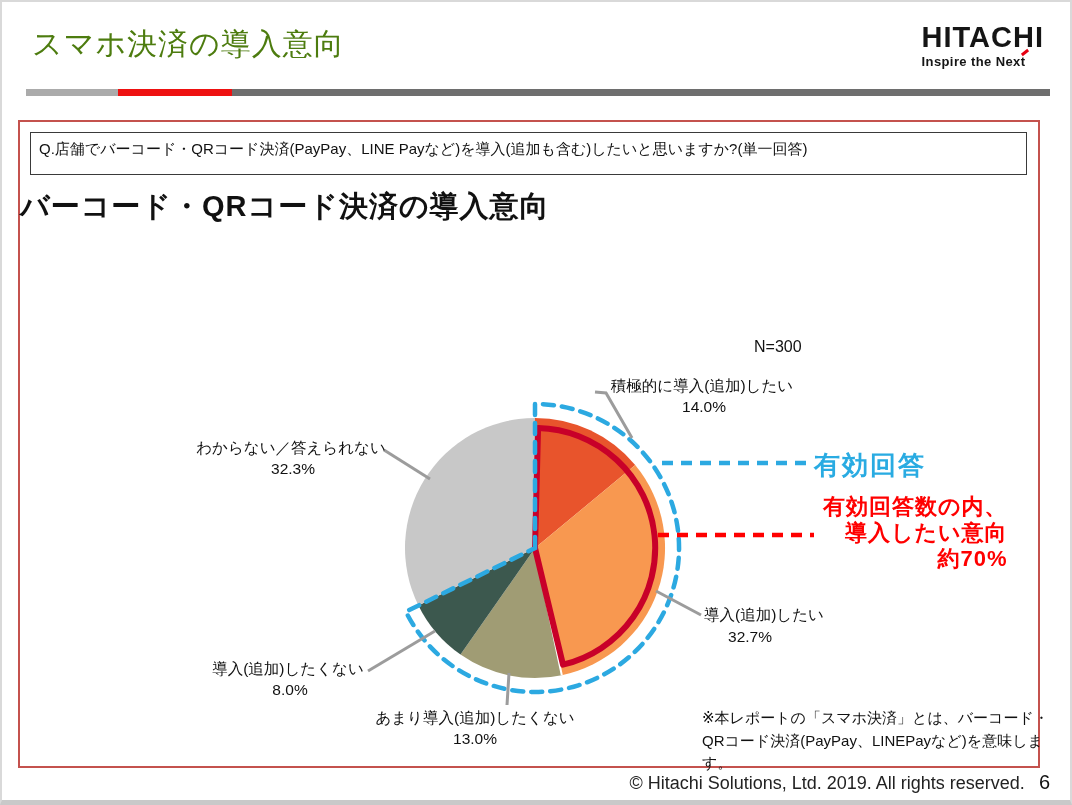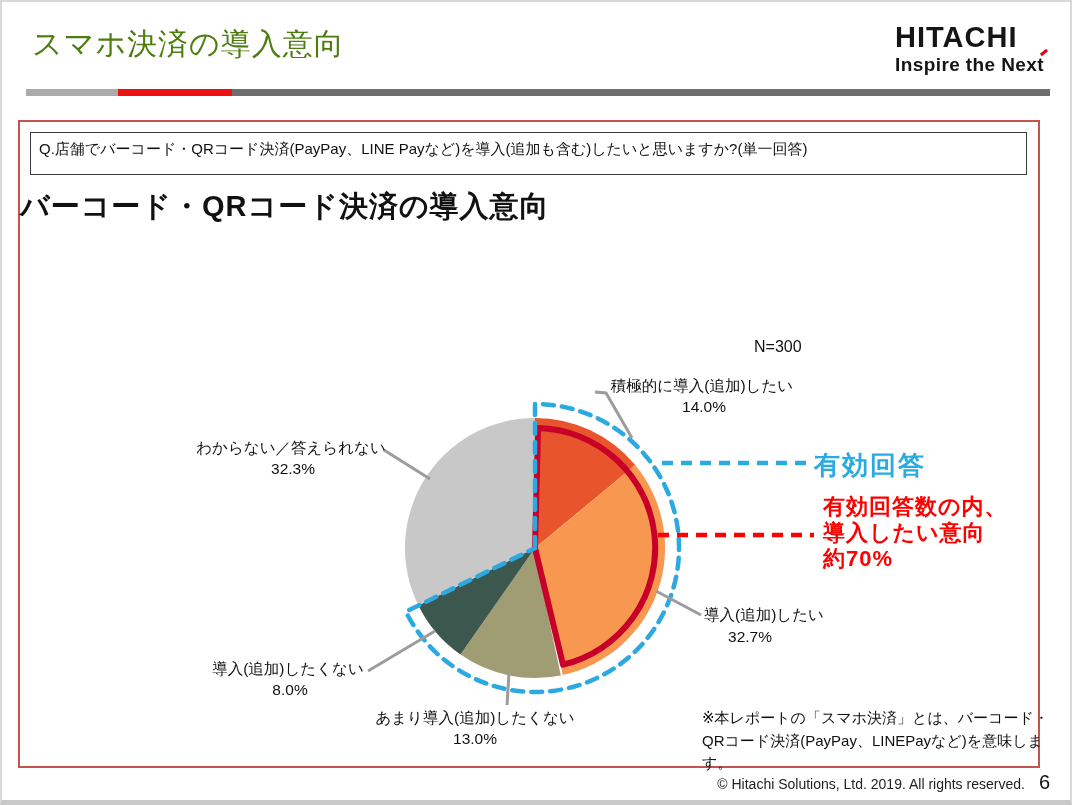--- a/index.html
+++ b/index.html
@@ -3,44 +3,44 @@
 <meta charset="utf-8">
 <style>
   html,body{margin:0;padding:0;background:#eceff1;font-family:"Liberation Sans","DejaVu Sans",sans-serif;}
   .slide{position:relative;width:1072px;height:805px;background:#ffffff;box-sizing:border-box;
          border:2px solid #d9d9d9;border-bottom:5px solid #c9c9c9;overflow:hidden;}
   
   .header{position:absolute;left:0;top:0;width:100%;height:96px;}
   .slide-title{position:absolute;left:30px;top:22px;font-size:30px;font-weight:normal;color:#4d7c0f;letter-spacing:1px;}
   .logo{position:absolute;right:26px;top:20px;text-align:left;color:#151515;line-height:1.1;}
   .logo-brand{font-size:29px;font-weight:bold;letter-spacing:1px;}
-  .logo-tagline{font-size:19px;font-weight:bold;letter-spacing:0.4px;margin-top:1px;}
+  .logo-tagline{font-size:13px;font-weight:bold;letter-spacing:0.4px;margin-top:1px;}
   .accent-wrap{position:relative;display:inline-block;}
   .accent{position:absolute;top:-4px;right:-4px;width:8px;height:3px;background:#e60012;transform:rotate(-38deg);}
   .divider{position:absolute;left:24px;top:87px;height:7px;width:1024px;font-size:0;}
   .divider span{display:inline-block;height:7px;vertical-align:top;}
   .div-light{width:92px;background:#ababab;}
   .div-red{width:114px;background:#ee1111;}
   .div-dark{width:818px;background:#6e6e6e;}
   
   .content-box{position:absolute;left:16px;top:118px;width:1022px;height:648px;box-sizing:border-box;
                border:2px solid #c4524e;background:#fff;}
   .q-box{margin:10px 11px 0 10px;border:1px solid #3a3a3a;padding:7px 10px 15px 8px;font-size:15px;color:#111;}
   .summary{margin:15px 16px 0 17px;font-size:20px;line-height:1.45;color:#111;}
   .chart-title{margin:12px 0 0 0;text-align:left;font-size:29px;font-weight:bold;color:#111;letter-spacing:1px;}
   
   .chart-svg{position:absolute;left:0;top:0;width:1072px;height:805px;}
   .seg-label{font-size:15.5px;fill:#111;}
   .n-label{font-size:16px;fill:#111;}
   .ann-valid{position:absolute;left:812px;top:446px;font-size:26px;font-weight:bold;color:#29abe2;letter-spacing:2px;}
-  .ann-intent{position:absolute;left:821px;top:492px;font-size:22px;font-weight:bold;color:#ff0000;line-height:26px;letter-spacing:1px;}
+  .ann-intent{position:absolute;left:821px;top:492px;font-size:22px;font-weight:bold;color:#ff0000;line-height:26px;letter-spacing:1px;text-align:right;}
   .footnote{position:absolute;left:700px;top:705px;width:358px;font-size:15px;line-height:1.5;color:#111;}
   
   .footer{position:absolute;left:0;top:769px;width:1048px;text-align:right;color:#222;}
-  .copyright{font-size:14px;}
+  .copyright{font-size:18px;}
   .page-num{font-size:20px;margin-left:14px;color:#111;}
 </style>
 </head>
 <body>
 
 <div class="slide">
 
   <div class="header">
     <div class="slide-title">スマホ決済の導入意向</div>
     <div class="logo">

